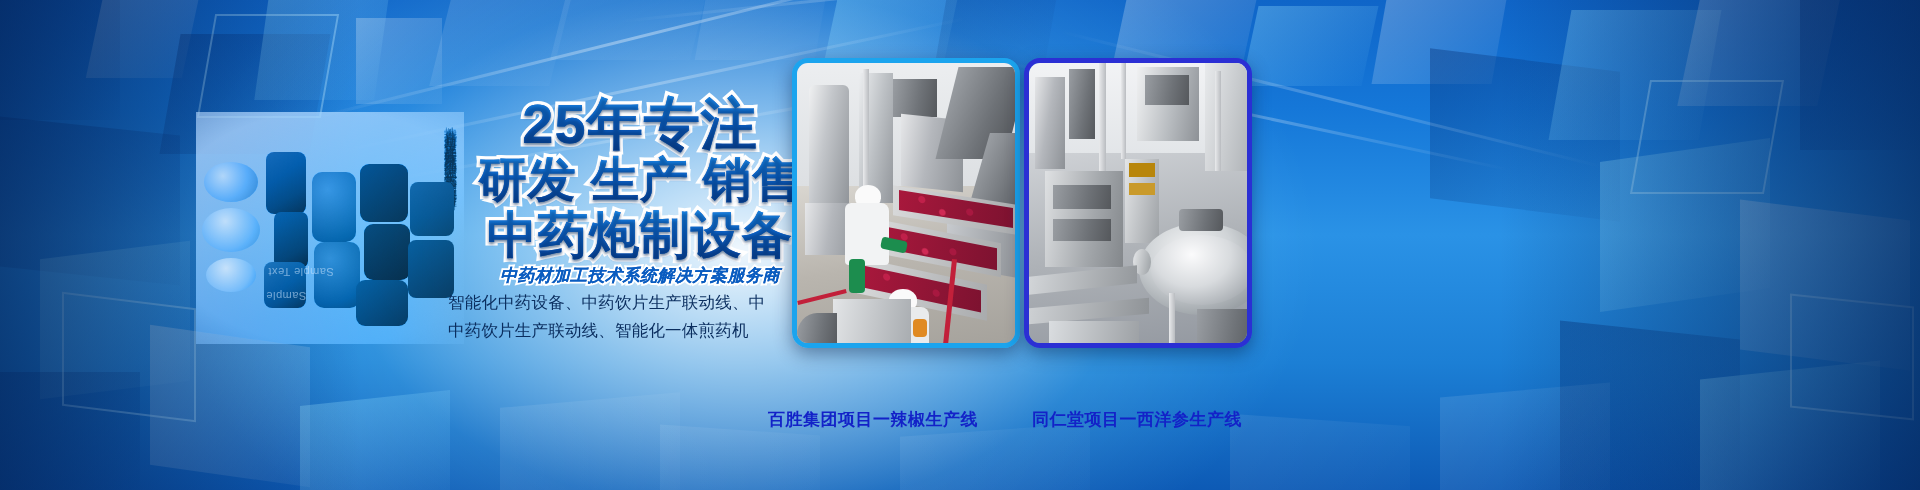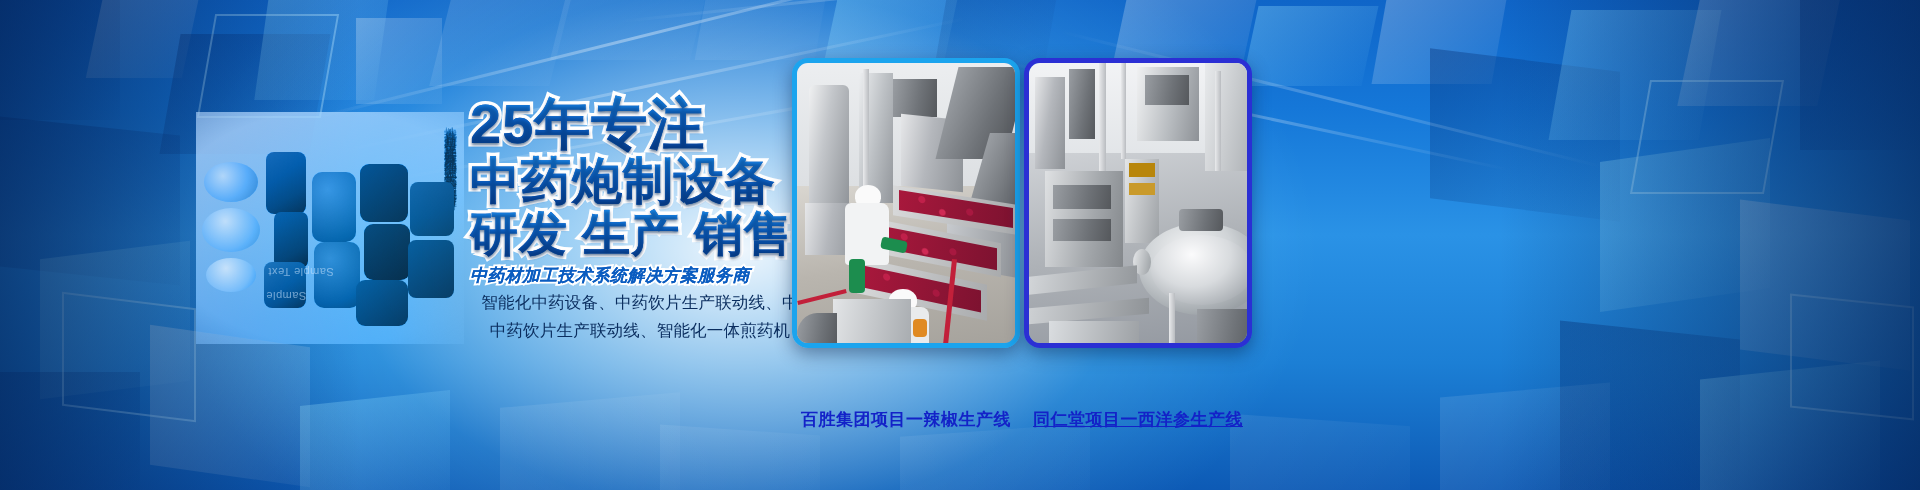--- a/index.html
+++ b/index.html
@@ -41,21 +41,21 @@
     background:linear-gradient(160deg,#cfd9c8 0%,#b9c7b4 35%,#9fb3a4 70%,#8fa7a0 100%);opacity:0.85;}
   .glyphs{position:absolute;inset:0;color:rgba(25,40,35,0.55);font-family:"DejaVu Serif","Liberation Serif",serif;
     font-size:13px;line-height:15px;letter-spacing:1px;padding:4px 6px;box-sizing:border-box;
     writing-mode:vertical-rl;text-orientation:upright;white-space:pre-wrap;overflow:hidden;}
   .herbs{position:absolute;inset:0;}
   .hb{position:absolute;border-radius:50%;}
   .sample-txt{position:absolute;left:268px;top:266px;color:rgba(205,230,255,0.55);
     font-size:11px;transform:rotate(180deg);letter-spacing:0.5px;pointer-events:none;}
 
   
-  .headline{position:absolute;left:470px;top:96px;width:340px;}
+  .headline{position:absolute;left:470px;top:96px;width:340px;text-align:center;}
   .hl{
     font-weight:900;letter-spacing:1px;line-height:1;
     color:#0b5fc4;
     -webkit-text-stroke:7px #ffffff;
     paint-order:stroke fill;
     text-shadow:0 2px 3px rgba(4,40,90,0.35);
   }
   .hl-inner{position:relative;}
   .hl1{font-size:56px;margin-bottom:4px;}
   .hl2{font-size:50px;margin-bottom:4px;}
@@ -64,29 +64,29 @@
     color:#0b63cc;-webkit-text-stroke:0;
     background:linear-gradient(180deg,#1a86e4 0%,#0d63c8 45%,#083f92 100%);
     -webkit-background-clip:text;background-clip:text;-webkit-text-fill-color:transparent;}
   .tagline{
     font-size:17px;font-weight:700;color:#0b5fc4;letter-spacing:0.5px;
     -webkit-text-stroke:4px #ffffff;paint-order:stroke fill;margin-top:2px;
   }
   .tag-wrap{position:relative;font-style:italic;}
   .tag-fill{position:absolute;left:0;top:0;width:100%;font-size:17px;font-weight:700;letter-spacing:0.5px;
     color:#0a5cc0;-webkit-text-stroke:0;}
-  .desc{position:absolute;left:448px;top:288px;width:384px;text-align:center;
+  .desc{position:absolute;left:448px;top:288px;width:384px;
     color:#0a2d5e;font-size:16.5px;line-height:28px;font-weight:500;letter-spacing:0.2px;}
 
   
   .card{position:absolute;border-radius:16px;overflow:hidden;
     border:5px solid;box-sizing:border-box;
     box-shadow:0 6px 18px rgba(2,28,70,0.45);}
   .card .ph{position:absolute;inset:0;overflow:hidden;}
-  .cap{position:absolute;text-align:center;font-size:17px;font-weight:700;letter-spacing:0.5px;}
+  .cap{position:absolute;font-size:17px;font-weight:700;letter-spacing:0.5px;}
 
   .floor{position:absolute;inset:0;background:linear-gradient(170deg,#d9d6d0 0%,#b9b5ae 48%,#a5a29c 100%);}
   .mach{position:absolute;background:linear-gradient(100deg,#e6e7e9,#b4b7bc 45%,#8d9196);}
   .mach.d{background:linear-gradient(100deg,#9a9ea3,#6e7277 60%,#55585c);}
   .belt{position:absolute;background:linear-gradient(95deg,#d8d9da,#a9abad);}
   .chili{position:absolute;background:
      radial-gradient(circle at 20% 30%,#c0204a 0 3px,transparent 4px),
      radial-gradient(circle at 62% 55%,#a81840 0 3px,transparent 4px),
      radial-gradient(circle at 38% 78%,#d02a55 0 2.5px,transparent 4px),
      linear-gradient(100deg,#a8183c,#7d1230);}
@@ -179,27 +179,27 @@
     </div>
   </div>
   <div class="sample-txt">Sample Text</div>
   <div class="sample-txt" style="left:266px;top:290px;">Sample</div>
 
   <div class="headline">
     <div class="hl hl1 hl-inner">
       <span>25年专注</span>
       <span class="hl-fill">25年专注</span>
     </div>
+    <div class="hl hl3 hl-inner">
+      <span>研发 生产 销售</span>
+      <span class="hl-fill">研发 生产 销售</span>
+    </div>
     <div class="hl hl2 hl-inner">
       <span>中药炮制设备</span>
       <span class="hl-fill">中药炮制设备</span>
-    </div>
-    <div class="hl hl3 hl-inner">
-      <span>研发 生产 销售</span>
-      <span class="hl-fill">研发 生产 销售</span>
     </div>
     <div class="tagline tag-wrap">
       <span>中药材加工技术系统解决方案服务商</span>
       <span class="tag-fill">中药材加工技术系统解决方案服务商</span>
     </div>
   </div>
 
   <div class="desc">
     <div>智能化中药设备、中药饮片生产联动线、中</div>
     <div>中药饮片生产联动线、智能化一体煎药机</div>
@@ -267,15 +267,15 @@
       <div class="mach" style="left:104px;top:186px;width:18px;height:26px;border-radius:50%;background:linear-gradient(100deg,#e6e8ea,#9ba0a4);"></div>
 
       <div class="mach d" style="left:150px;top:146px;width:44px;height:22px;border-radius:4px;"></div>
       <div class="mach" style="left:0;top:208px;width:108px;height:18px;background:linear-gradient(100deg,#d2d5d8,#94989c);transform:skewY(-6deg);"></div>
       <div class="mach" style="left:0;top:240px;width:120px;height:16px;background:linear-gradient(100deg,#cdd0d3,#8f9397);transform:skewY(-5deg);"></div>
       <div class="mach d" style="left:168px;top:246px;width:62px;height:44px;"></div>
       <div class="mach" style="left:20px;top:258px;width:90px;height:32px;background:linear-gradient(100deg,#dadde0,#9ca0a4);"></div>
       <div class="pipe" style="left:140px;top:230px;width:6px;height:60px;"></div>
     </div>
   </div>
-  <div class="cap" style="left:1000px;top:408px;width:276px;color:#1322c8;text-decoration:underline;">同仁堂项目一西洋参生产线</div>
+  <div class="cap" style="left:1032px;top:408px;width:276px;color:#1322c8;">同仁堂项目一西洋参生产线</div>
 
 </div>
 
 </body></html>

